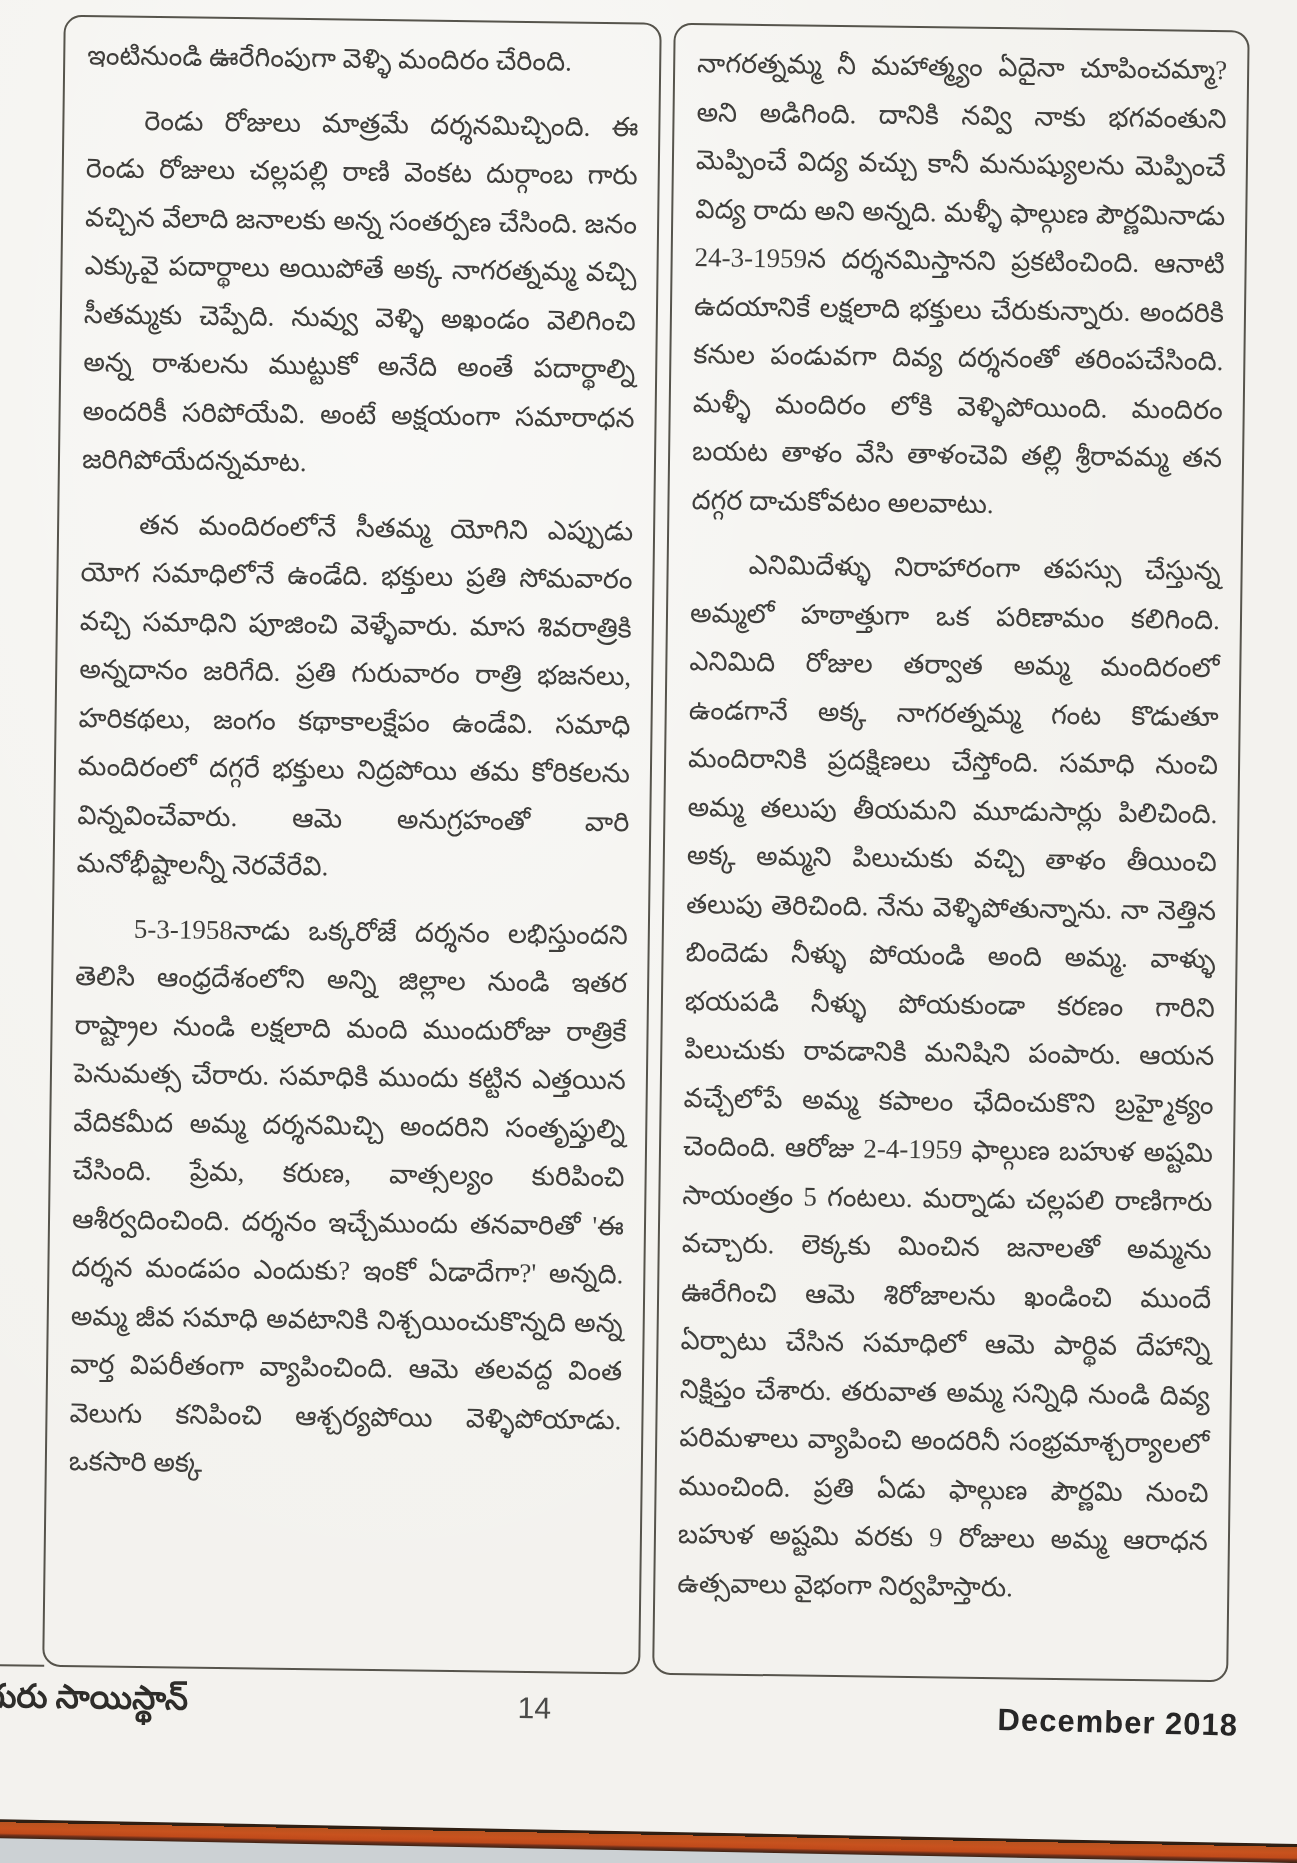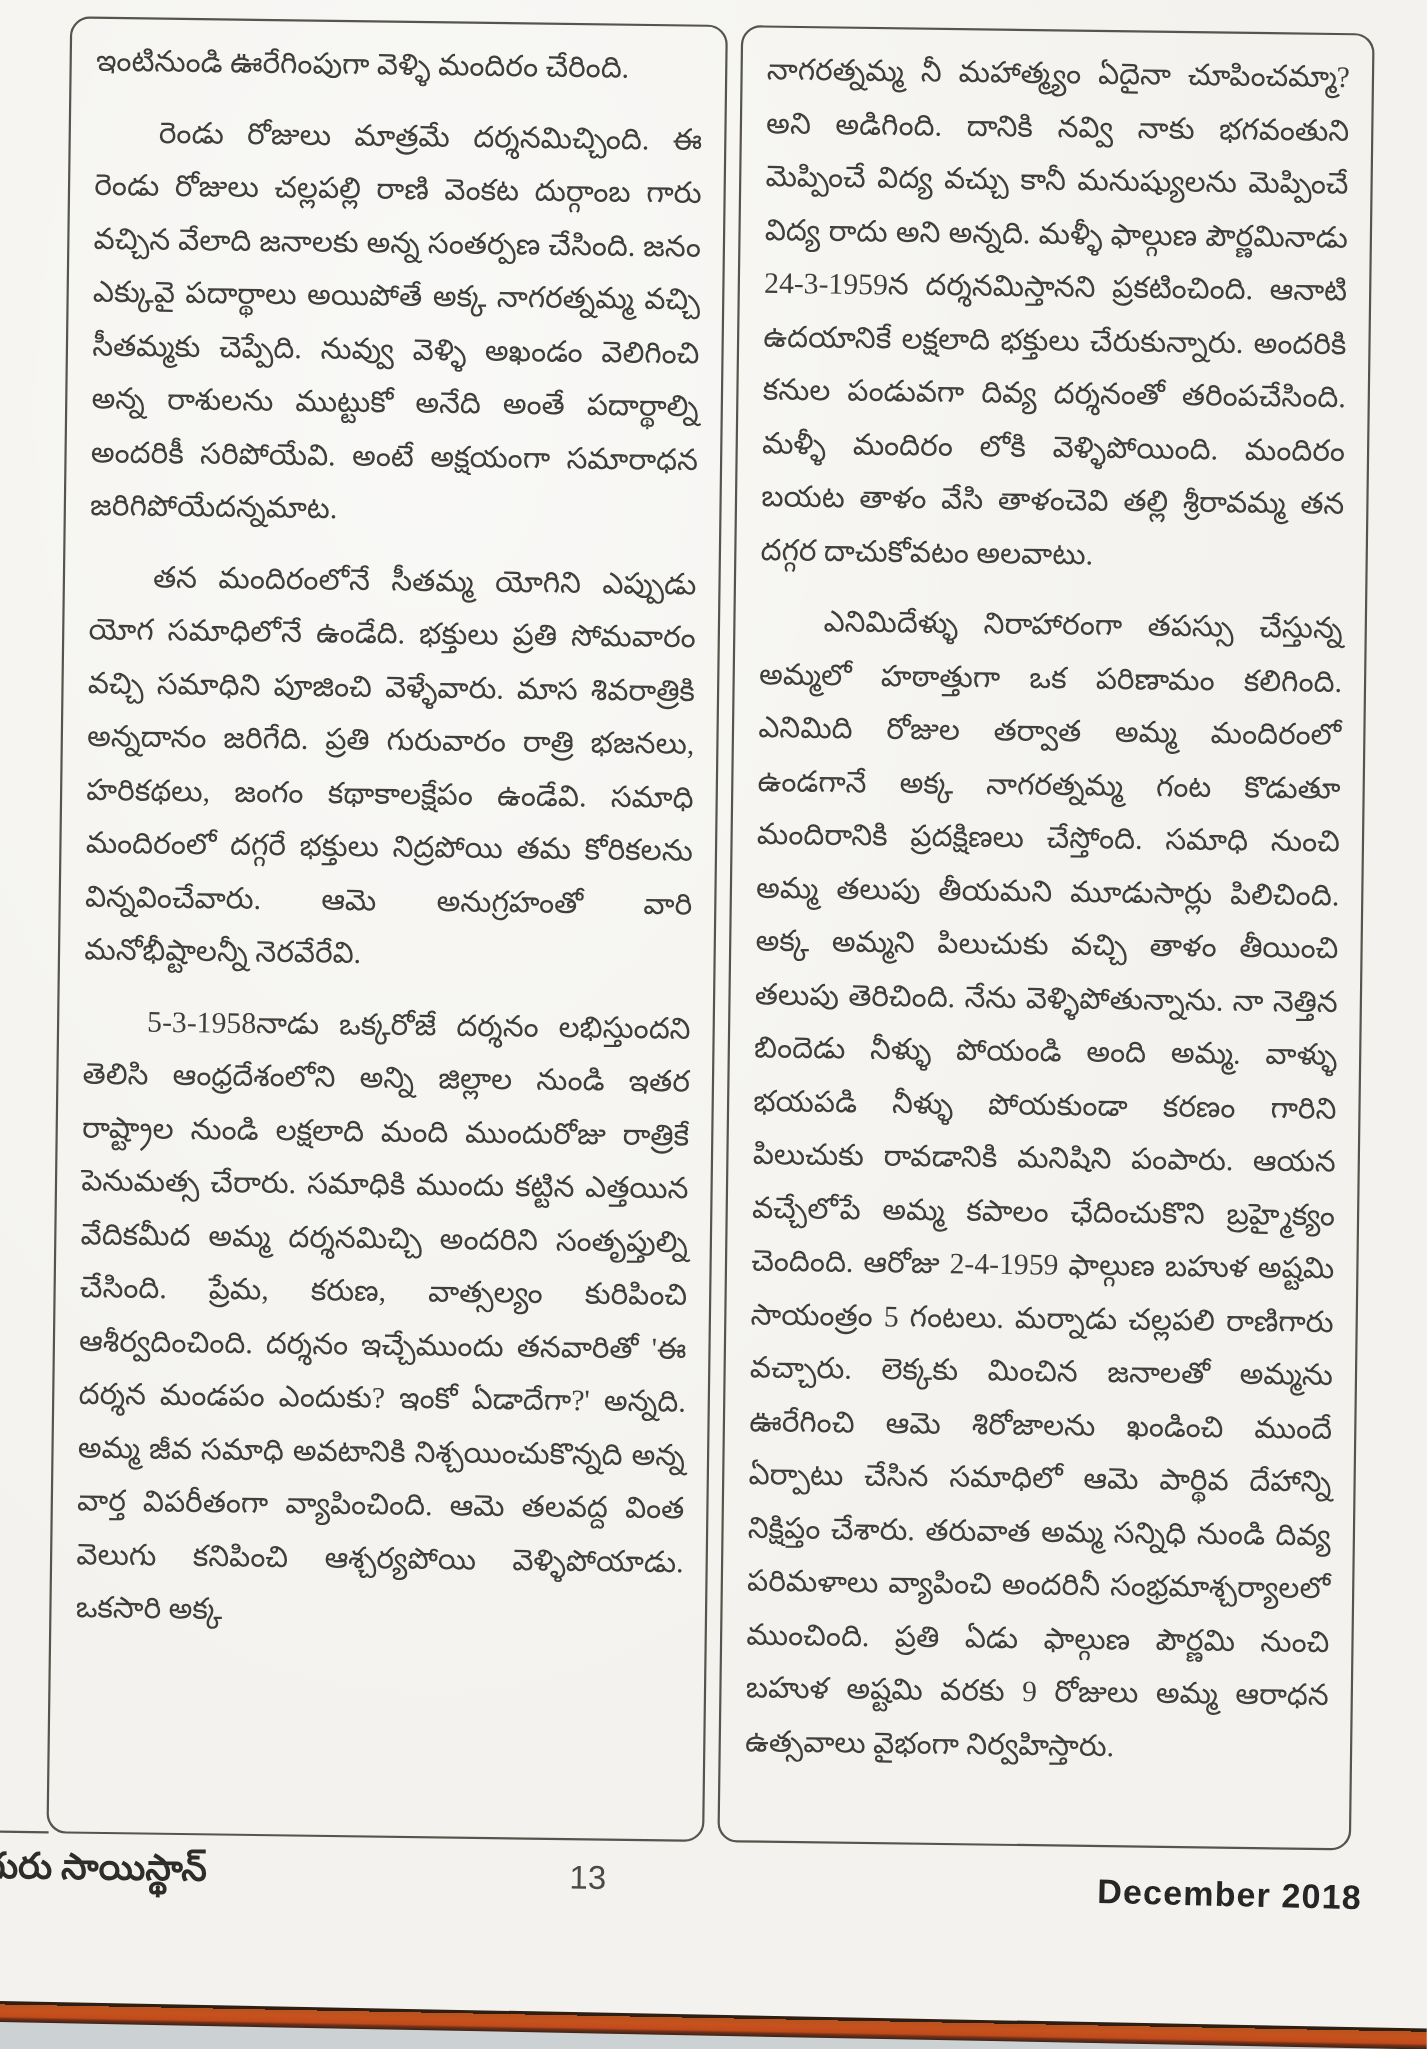--- a/index.html
+++ b/index.html
@@ -111,21 +111,21 @@
         <p class="cont">నాగరత్నమ్మ నీ మహాత్మ్యం ఏదైనా చూపించమ్మా? అని అడిగింది. దానికి నవ్వి నాకు భగవంతుని మెప్పించే విద్య వచ్చు కానీ మనుష్యులను మెప్పించే విద్య రాదు అని అన్నది. మళ్ళీ ఫాల్గుణ పౌర్ణమినాడు 24-3-1959న దర్శనమిస్తానని ప్రకటించింది. ఆనాటి ఉదయానికే లక్షలాది భక్తులు చేరుకున్నారు. అందరికి కనుల పండువగా దివ్య దర్శనంతో తరింపచేసింది. మళ్ళీ మందిరం లోకి వెళ్ళిపోయింది. మందిరం బయట తాళం వేసి తాళంచెవి తల్లి శ్రీరావమ్మ తన దగ్గర దాచుకోవటం అలవాటు.</p>
         <p>ఎనిమిదేళ్ళు నిరాహారంగా తపస్సు చేస్తున్న అమ్మలో హఠాత్తుగా ఒక పరిణామం కలిగింది. ఎనిమిది రోజుల తర్వాత అమ్మ మందిరంలో ఉండగానే అక్క నాగరత్నమ్మ గంట కొడుతూ మందిరానికి ప్రదక్షిణలు చేస్తోంది. సమాధి నుంచి అమ్మ తలుపు తీయమని మూడుసార్లు పిలిచింది. అక్క అమ్మని పిలుచుకు వచ్చి తాళం తీయించి తలుపు తెరిచింది. నేను వెళ్ళిపోతున్నాను. నా నెత్తిన బిందెడు నీళ్ళు పోయండి అంది అమ్మ. వాళ్ళు భయపడి నీళ్ళు పోయకుండా కరణం గారిని పిలుచుకు రావడానికి మనిషిని పంపారు. ఆయన వచ్చేలోపే అమ్మ కపాలం ఛేదించుకొని బ్రహ్మైక్యం చెందింది. ఆరోజు 2-4-1959 ఫాల్గుణ బహుళ అష్టమి సాయంత్రం 5 గంటలు. మర్నాడు చల్లపలి రాణిగారు వచ్చారు. లెక్కకు మించిన జనాలతో అమ్మను ఊరేగించి ఆమె శిరోజాలను ఖండించి ముందే ఏర్పాటు చేసిన సమాధిలో ఆమె పార్థివ దేహాన్ని నిక్షిప్తం చేశారు. తరువాత అమ్మ సన్నిధి నుండి దివ్య పరిమళాలు వ్యాపించి అందరినీ సంభ్రమాశ్చర్యాలలో ముంచింది. ప్రతి ఏడు ఫాల్గుణ పౌర్ణమి నుంచి బహుళ అష్టమి వరకు 9 రోజులు అమ్మ ఆరాధన ఉత్సవాలు వైభంగా నిర్వహిస్తారు.</p>
       </div>
 
     </div>
 
     <div class="rule-ext"></div>
 
     <div class="footer">
       <span class="f-left">గురు సాయిస్థాన్</span>
-      <span class="f-center">13</span>
+      <span class="f-center">14</span>
       <span class="f-right">December 2018</span>
     </div>
 
   </div>
 
   <div class="scan-edge"></div>
   <div class="stripe"></div>
 </div>
 
 </body></html>

